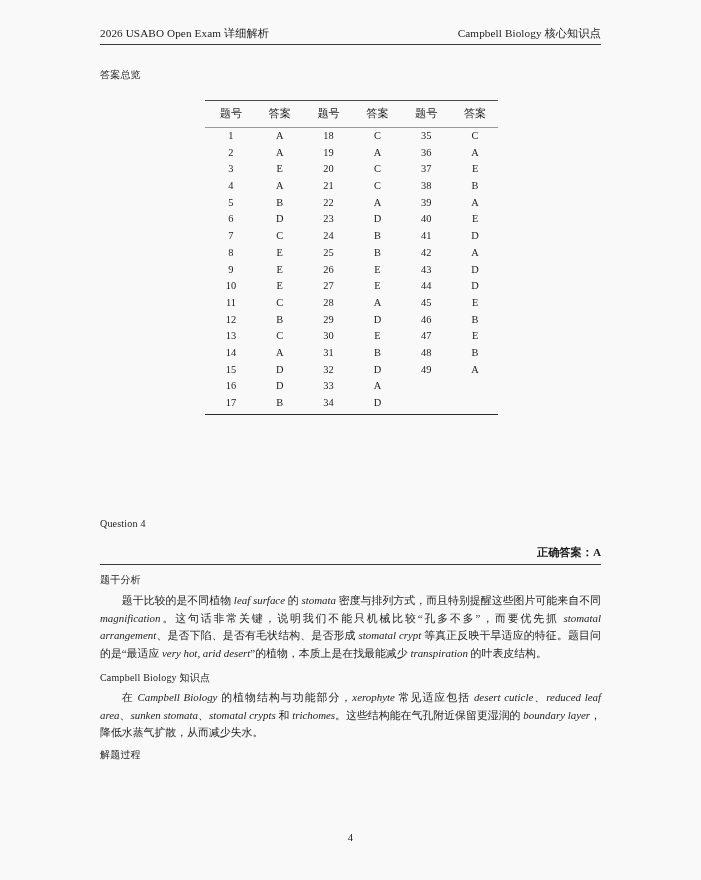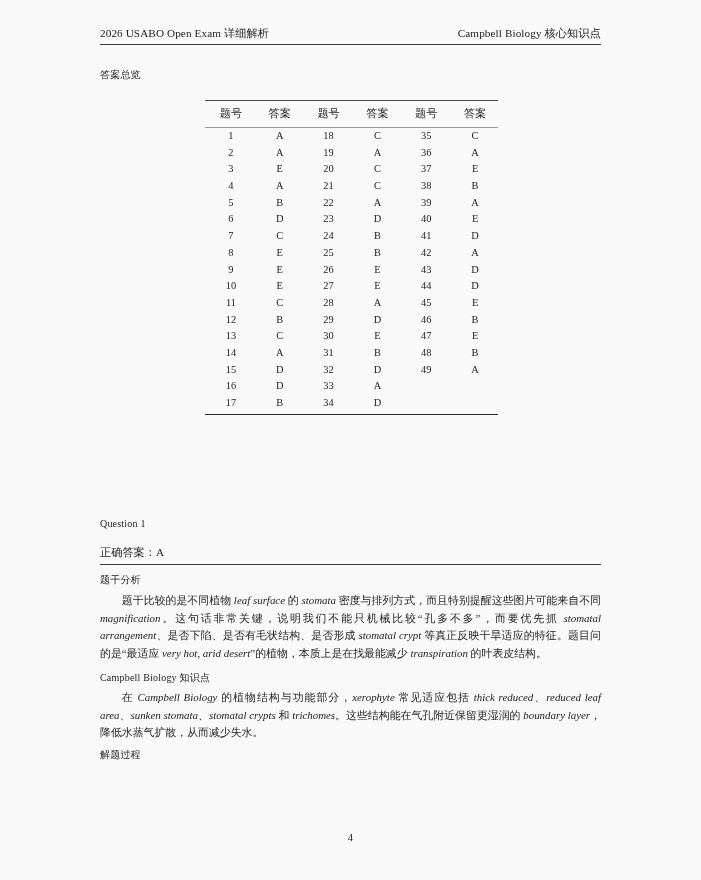--- a/index.html
+++ b/index.html
@@ -95,24 +95,24 @@
   
   #question-title {
     top: 518px;
   }
   .answer-line {
     position: absolute;
     top: 545px;
     left: 100px;
     width: 501px;
     display: flex;
-    justify-content: space-between;
+    justify-content: flex-end;
     align-items: baseline;
     font-size: 11.2px;
-    font-weight: normal;
+    font-weight: bold;
     border-bottom: 1px solid #3a3a3a;
     padding-bottom: 4px;
     gap: 24px;
   }
   .answer-line .al-right { white-space: nowrap; }
 
   #stem-heading  { top: 573px; }
   #campbell-heading { top: 671px; }
   #solution-heading { top: 748px; }
 
@@ -311,31 +311,31 @@
             <td>34</td>
             <td>D</td>
             <td></td>
             <td></td>
           </tr>
         </tbody>
     </table>
     <div class="ans-table-bottom-rule"></div>
   </div>
 
-  <div class="sec-heading" id="question-title">Question 1</div>
+  <div class="sec-heading" id="question-title">Question 4</div>
 
   <div class="answer-line">
     <span class="al-left">
       <span>正确答案：</span><span>A</span>
     </span>
   </div>
 
   <div class="sec-heading" id="stem-heading">题干分析</div>
   <div class="para" id="stem-para">题干比较的是不同植物 <i class="it">leaf surface</i> 的 <i class="it">stomata</i> 密度与排列方式，而且特别提醒这些图片可能来自不同 <i class="it">magnification</i>。这句话非常关键，说明我们不能只机械比较“孔多不多”，而要优先抓 <i class="it">stomatal arrangement</i>、是否下陷、是否有毛状结构、是否形成 <i class="it">stomatal crypt</i> 等真正反映干旱适应的特征。题目问的是“最适应 <i class="it">very hot, arid desert</i>”的植物，本质上是在找最能减少 <i class="it">transpiration</i> 的叶表皮结构。</div>
 
   <div class="sec-heading" id="campbell-heading">Campbell Biology 知识点</div>
-  <div class="para" id="campbell-para">在 <i class="it">Campbell Biology</i> 的植物结构与功能部分，<i class="it">xerophyte</i> 常见适应包括 <i class="it">thick reduced</i>、<i class="it">reduced leaf area</i>、<i class="it">sunken stomata</i>、<i class="it">stomatal crypts</i> 和 <i class="it">trichomes</i>。这些结构能在气孔附近保留更湿润的 <i class="it">boundary layer</i>，降低水蒸气扩散，从而减少失水。</div>
+  <div class="para" id="campbell-para">在 <i class="it">Campbell Biology</i> 的植物结构与功能部分，<i class="it">xerophyte</i> 常见适应包括 <i class="it">desert cuticle</i>、<i class="it">reduced leaf area</i>、<i class="it">sunken stomata</i>、<i class="it">stomatal crypts</i> 和 <i class="it">trichomes</i>。这些结构能在气孔附近保留更湿润的 <i class="it">boundary layer</i>，降低水蒸气扩散，从而减少失水。</div>
 
   <div class="sec-heading" id="solution-heading">解题过程</div>
 
   <div class="page-number">4</div>
 
 </div>
 
 </body></html>

